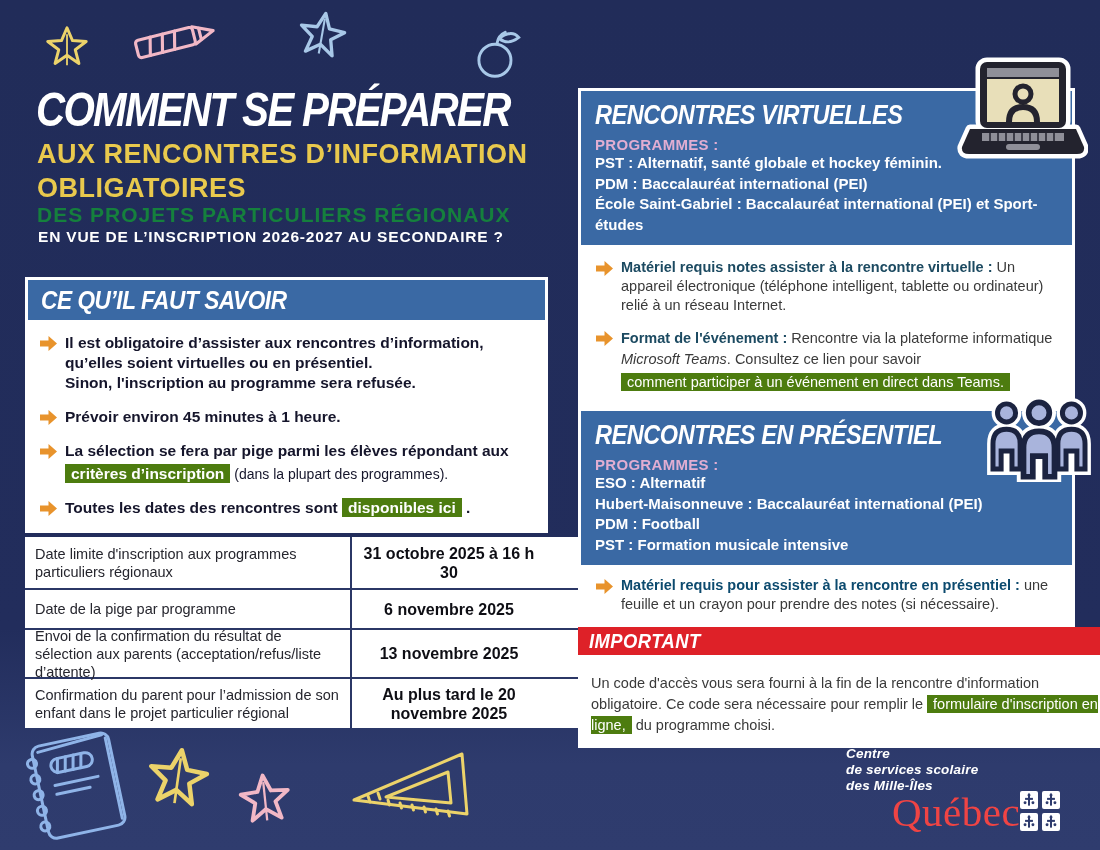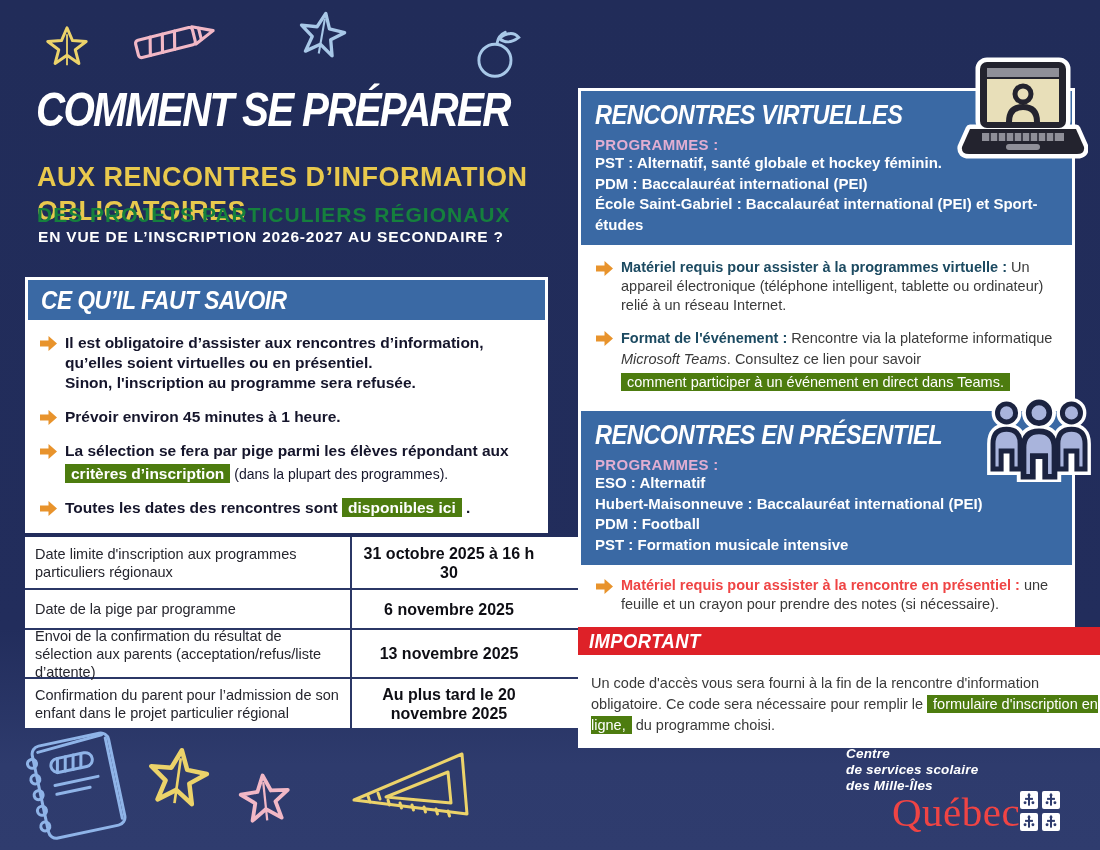--- a/index.html
+++ b/index.html
@@ -12,21 +12,21 @@
   .abs { position:absolute; }
 
   
   .title-main {
     color:#fff; font-style:italic; font-weight:900; font-size:48px;
     letter-spacing:-2px; white-space:nowrap;
     transform:scaleX(.84); transform-origin:left center;
   }
   .title-yellow {
     color:#e9c94d; font-weight:bold; font-size:27px; line-height:34px;
-    letter-spacing:.5px; white-space:nowrap;margin-top:23px;
+    letter-spacing:.5px; white-space:nowrap;
   }
   .title-line3 { color:#15803d; font-weight:bold; font-size:21px; letter-spacing:1px; white-space:nowrap; }
   .title-line4 { color:#fff; font-weight:bold; font-size:15.5px; letter-spacing:.8px; white-space:nowrap; }
 
   .box-title {
     color:#fff; font-style:italic; font-weight:900; font-size:27px;
     letter-spacing:-.5px; white-space:nowrap;
     transform:scaleX(.87); transform-origin:left center;
   }
 
@@ -50,21 +50,21 @@
              font-weight:bold; font-size:16px; line-height:19px; color:#0e0e14; padding:4px 8px; }
 
   
   .rbox { left:578px; width:497px; border:3px solid #fff; }
   .rbox-blue { background:#3a69a4; padding:9px 14px 10px 14px; }
   .rbox-white { background:#fff; padding:13px 15px; }
   .prog-label { color:#e2aed2; font-weight:bold; font-size:15px; margin-top:5px; letter-spacing:.3px; }
   .prog-line { color:#fff; font-weight:bold; font-size:15px; line-height:20.5px; }
   .rb-text { font-size:14.5px; line-height:19px; color:#3a3a3a; }
   .lead-teal { color:#1c4a61; font-weight:bold; }
-  .lead-dark { color:#ef4444; font-weight:bold; }
+  .lead-dark { color:#0c4a6e; font-weight:bold; }
   .note-ind { margin:14px 0 0 24px; }
 
   
   .imp-box { left:578px; top:627px; width:540px; }
   .imp-head { background:#de2128; height:28px; display:flex; align-items:center; padding-left:11px; }
   .imp-title { color:#fff; font-style:italic; font-weight:900; font-size:20px; letter-spacing:.5px;
                transform:scaleX(.92); transform-origin:left center; }
   .imp-body { background:#fff; padding:18px 13px 12px 13px; font-size:14.5px; line-height:21px; color:#3a3a3a; }
 
   
@@ -180,21 +180,21 @@
     <div class="prog-line">PST : Alternatif, santé globale et hockey féminin.</div>
     <div class="prog-line">PDM : Baccalauréat international (PEI)</div>
     <div class="prog-line">École Saint-Gabriel : Baccalauréat international (PEI) et Sport-études</div>
   </div>
   <div class="rbox-white">
     <div class="bullet" style="margin-bottom:13px">
       <svg class="arr" width="17" height="15" viewBox="0 0 17 15">
           <path d="M0,4.5 h8.5 V0 L17,7.5 L8.5,15 V10.5 H0 Z" fill="#e8932c"></path>
         </svg>
       <div class="rb-text">
-        <span class="lead-teal">Matériel requis pour assister à la programmes virtuelle :</span><span> Un appareil électronique (téléphone intelligent, tablette ou ordinateur) relié à un réseau Internet.</span>
+        <span class="lead-teal">Matériel requis notes assister à la rencontre virtuelle :</span><span> Un appareil électronique (téléphone intelligent, tablette ou ordinateur) relié à un réseau Internet.</span>
       </div>
     </div>
     <div class="bullet" style="margin-bottom:0">
       <svg class="arr" width="17" height="15" viewBox="0 0 17 15">
           <path d="M0,4.5 h8.5 V0 L17,7.5 L8.5,15 V10.5 H0 Z" fill="#e8932c"></path>
         </svg>
       <div class="rb-text" style="line-height:21px">
         <span class="lead-teal">Format de l'événement :</span><span> Rencontre via la plateforme informatique </span><span style="font-style:italic">Microsoft Teams</span><span>. Consultez ce lien pour savoir</span>
         <div style="margin-top:2px"><span class="hl" style="font-weight:normal">comment participer à un événement en direct dans Teams.</span></div>
       </div>

